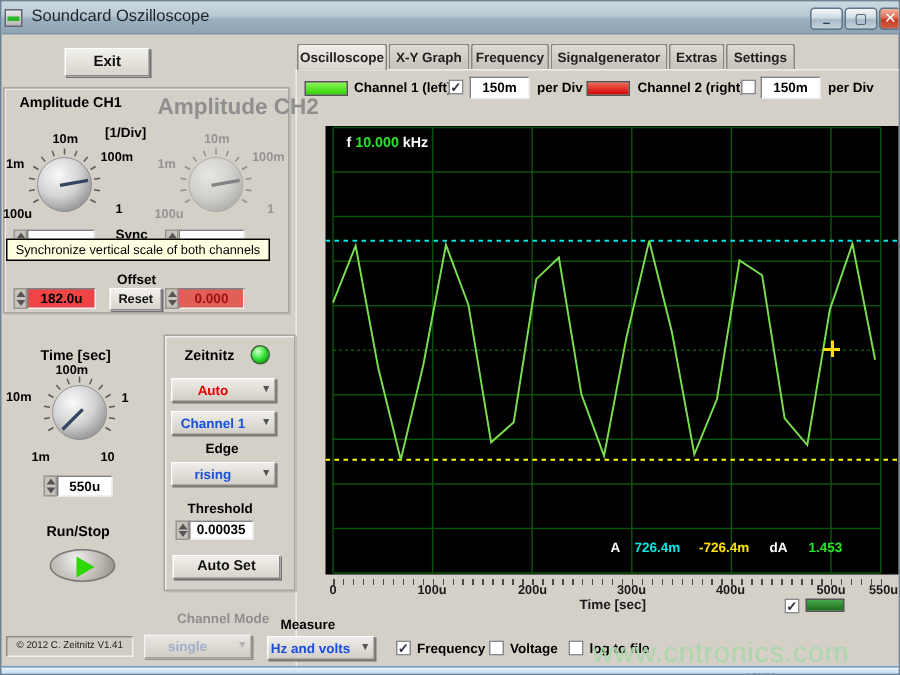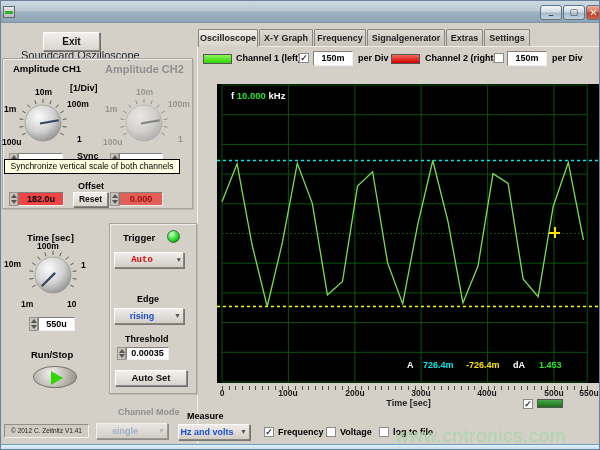--- a/index.html
+++ b/index.html
@@ -10,21 +10,21 @@
          border:1px solid #6b8399; overflow:hidden; }
 
   
   .titlebar { position:absolute; left:0; top:0; width:600px; height:22px;
     background:linear-gradient(#cdd9e1 0%, #b9c9d4 45%, #9db1bf 55%, #8ea4b4 100%);
     border-bottom:1px solid #7d94a6; }
   .app-icon { position:absolute; left:2px; top:5px; width:12px; height:12px;
     background:linear-gradient(#e8e8e8,#b8b8b8); border:1px solid #667; }
   .app-icon::after { content:""; position:absolute; left:1px; top:4px; width:8px; height:3px;
     background:#2bb52b; }
-  .title-text { position:absolute; left:20px; top:4px; font-size:11px; color:#1d2429;margin-top:44px; }
+  .title-text { position:absolute; left:20px; top:4px; font-size:11px; color:#1d2429; }
   .winbtn { position:absolute; top:4px; height:15px; border:1px solid #5f7588; border-radius:3px;
     background:linear-gradient(#f4f7f9,#cfdae2 45%,#a8bac7 55%,#c4d2dc); }
   .winbtn.min { left:539px; width:22px; }
   .winbtn.max { left:562px; width:22px; }
   .winbtn.close { left:585px; width:15px; background:linear-gradient(#f0b0a0,#e06a50 45%,#c03a22 55%,#d86048); }
   .winbtn .glyph { position:absolute; inset:0; color:#30404e; font-size:9px; line-height:13px; text-align:center; }
   .winbtn.close .glyph { color:#fff; font-size:10px; }
   .winbtn.min .glyph { line-height:19px; font-weight:bold; }
 
   
@@ -140,21 +140,21 @@
   <div class="field" style="left:312px; top:50px; width:40px; height:15px; line-height:13px;">150m</div>
   <div class="lbl" style="left:357px; top:52px;">per Div</div>
   <div class="swatch sw-red" style="left:390px; top:53px;"></div>
   <div class="lbl" style="left:424px; top:52px;">Channel 2 (right)</div>
   <div class="cb" style="left:493px; top:52px;"></div>
   <div class="field" style="left:506px; top:50px; width:40px; height:15px; line-height:13px;">150m</div>
   <div class="lbl" style="left:551px; top:52px;">per Div</div>
 
   <div class="groupbox" style="left:1px; top:57px; width:191px; height:151px;"></div>
   <div class="lbl" style="left:12px; top:62px; font-size:9.5px;">Amplitude CH1</div>
-  <div class="lbl dis" style="left:104px; top:62px; font-size:11px;text-align:center;">Amplitude CH2</div>
+  <div class="lbl dis" style="left:104px; top:62px; font-size:15px;text-align:center;">Amplitude CH2</div>
   <div class="lbl" style="left:69px; top:82px;">[1/Div]</div>
 
   <div class="knob" style="left:16px; top:96px;"><svg width="52" height="52">
         <defs>
           <radialGradient id="kg0" cx="38%" cy="32%" r="75%">
             <stop offset="0%" stop-color="#fafafa"></stop>
             <stop offset="55%" stop-color="#d2d2d2"></stop>
             <stop offset="100%" stop-color="#8e8e8e"></stop>
           </radialGradient>
         </defs>
@@ -267,24 +267,28 @@
   <span class="klabel" style="left:36px; top:240px;">100m</span>
   <span class="klabel" style="left:80px; top:259px;">1</span>
   <span class="klabel" style="left:66px; top:298px;">10</span>
   <div class="spin" style="left:28px; top:316px; height:14px;">
       <i class="up"></i>
       <i class="dn"></i>
     </div>
   <div class="field" style="left:37px; top:316px; width:37px; height:14px; line-height:12px;">550u</div>
 
   <div class="groupbox" style="left:108px; top:222px; width:88px; height:171px;"></div>
-  <div class="lbl" style="left:122px; top:231px; font-size:9.5px;">Trigger</div>
+  <div class="lbl" style="left:122px; top:231px; font-size:9.5px;">Zeitnitz</div>
   <div class="led" style="left:166px; top:229px;"></div>
-  <div class="dd" style="left:113px; top:251px; width:70px;font-family:Liberation Mono, monospace;">
+  <div class="dd" style="left:113px; top:251px; width:70px;">
     <span class="dd-text" style="color:#e00000;">Auto</span>
+    <span class="dd-arrow">▼</span>
+    </div>
+  <div class="dd" style="left:113px; top:273px; width:70px;">
+    <span class="dd-text" style="color:#1c4fd8;">Channel 1</span>
     <span class="dd-arrow">▼</span>
     </div>
   <div class="lbl" style="left:136px; top:293px;text-align:right;">Edge</div>
   <div class="dd" style="left:113px; top:307px; width:70px;">
     <span class="dd-text" style="color:#1c4fd8;">rising</span>
     <span class="dd-arrow">▼</span>
     </div>
   <div class="lbl" style="left:124px; top:333px;">Threshold</div>
   <div class="spin" style="left:116px; top:346px; height:13px;">
       <i class="up"></i>

